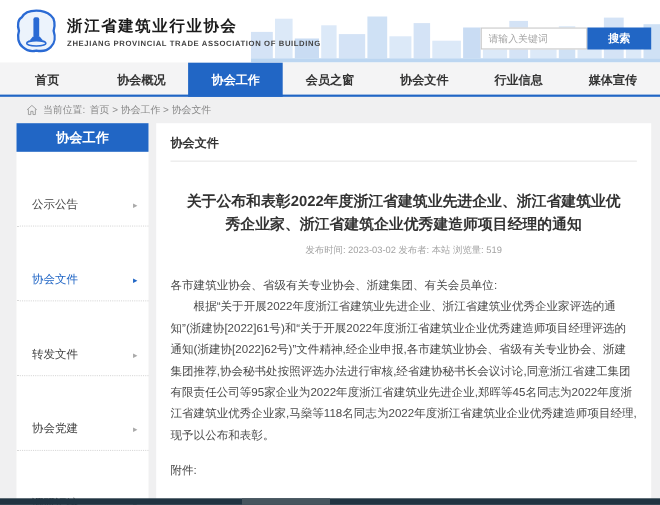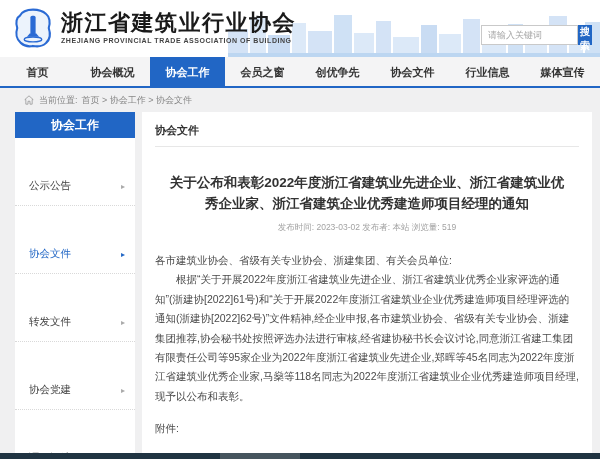--- a/index.html
+++ b/index.html
@@ -26,42 +26,42 @@
   }
   .logo-wrap {
     position: absolute;
     left: 12px; top: 7px;
     display: flex; align-items: center;
     z-index: 2;
   }
   .logo-icon { width: 42px; height: 42px; }
   .brand-text { margin-left: 7px; }
   .brand-title {
-    font-size: 22px; font-weight: bold; color: #1a1a1a;
+    font-size: 14px; font-weight: bold; color: #1a1a1a;
     letter-spacing: 1.5px; line-height: 22px;
   }
   .brand-subtitle {
     font-size: 7px; color: #444; letter-spacing: 0.55px;
     margin-top: 3px; white-space: nowrap; font-weight: bold;
   }
   .search-area {
     position: absolute;
     right: 8px; top: 25px;
     display: flex; z-index: 3;
   }
   .search-input {
     width: 97px; height: 20px;
     border: 1px solid #c9c9c9;
     background: #fff;
     font-size: 9px; padding: 0 6px; color: #333;
     outline: none;
   }
   .search-input::placeholder { color: #a6a6a6; }
   .search-btn {
-    width: 14px; height: 20px;
+    width: 58px; height: 20px;
     border: none;
     background: #2166c5;
     color: #fff; font-size: 10px; font-weight: bold;
     cursor: pointer;
   }
 
   
   .nav {
     position: relative;
     height: 31px;
@@ -211,21 +211,20 @@
     <input class="search-input" type="text" placeholder="请输入关键词" style="">
     <button class="search-btn">搜索</button>
   </div>
 </div>
 
 <div class="nav">
   <div class="nav-item">首页</div>
   <div class="nav-item">协会概况</div>
   <div class="nav-item active">协会工作</div>
   <div class="nav-item">会员之窗</div>
-  <div class="nav-item">创优争先</div>
   <div class="nav-item">协会文件</div>
   <div class="nav-item">行业信息</div>
   <div class="nav-item">媒体宣传</div>
 </div>
 
 <div class="breadcrumb">
   <svg class="home-icon" viewBox="0 0 12 12">
     <path d="M6 1 L11 5.5 L9.8 5.5 L9.8 11 L7.2 11 L7.2 7.5 L4.8 7.5 L4.8 11 L2.2 11 L2.2 5.5 L1 5.5 Z" fill="none" stroke="#9a9a9a" stroke-width="1"></path>
   </svg>
   <span class="bc-label">当前位置:</span>

